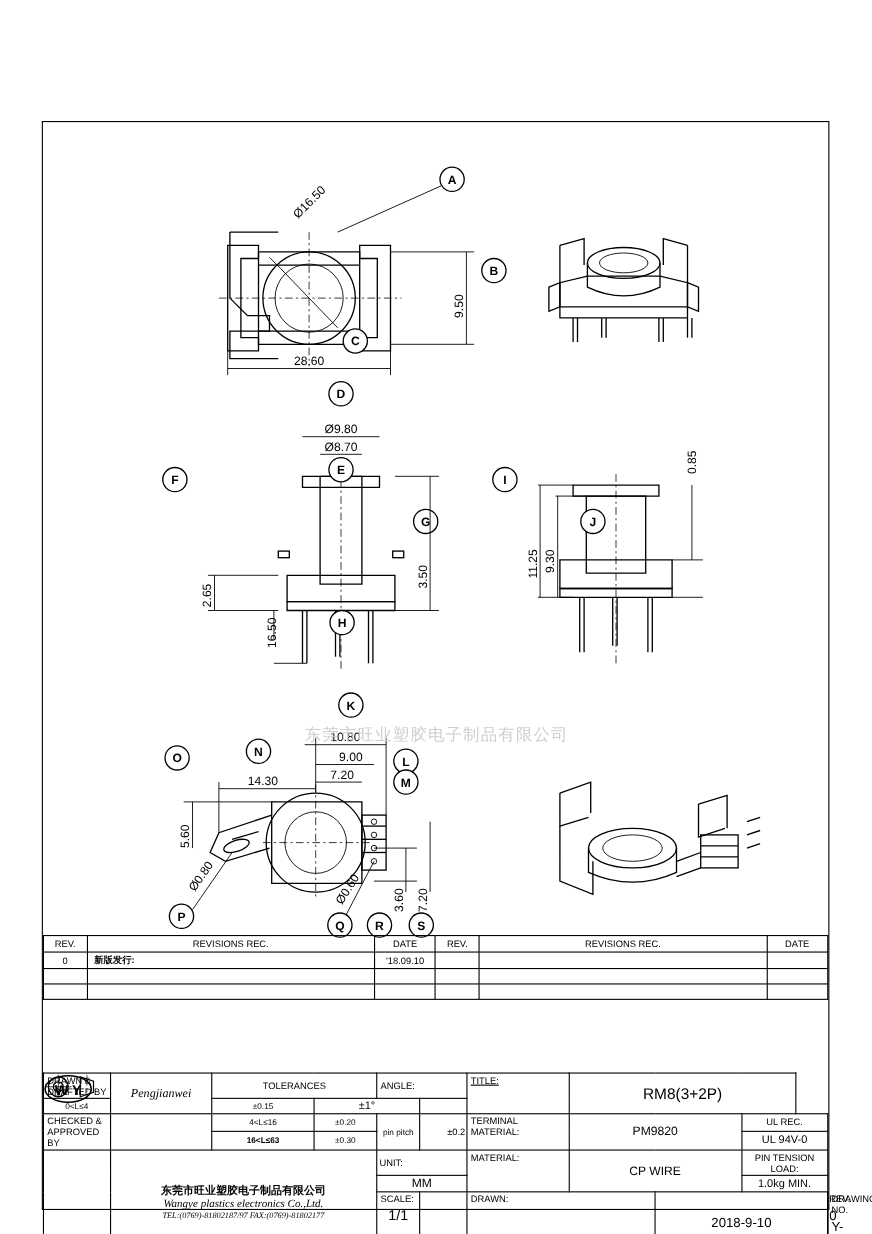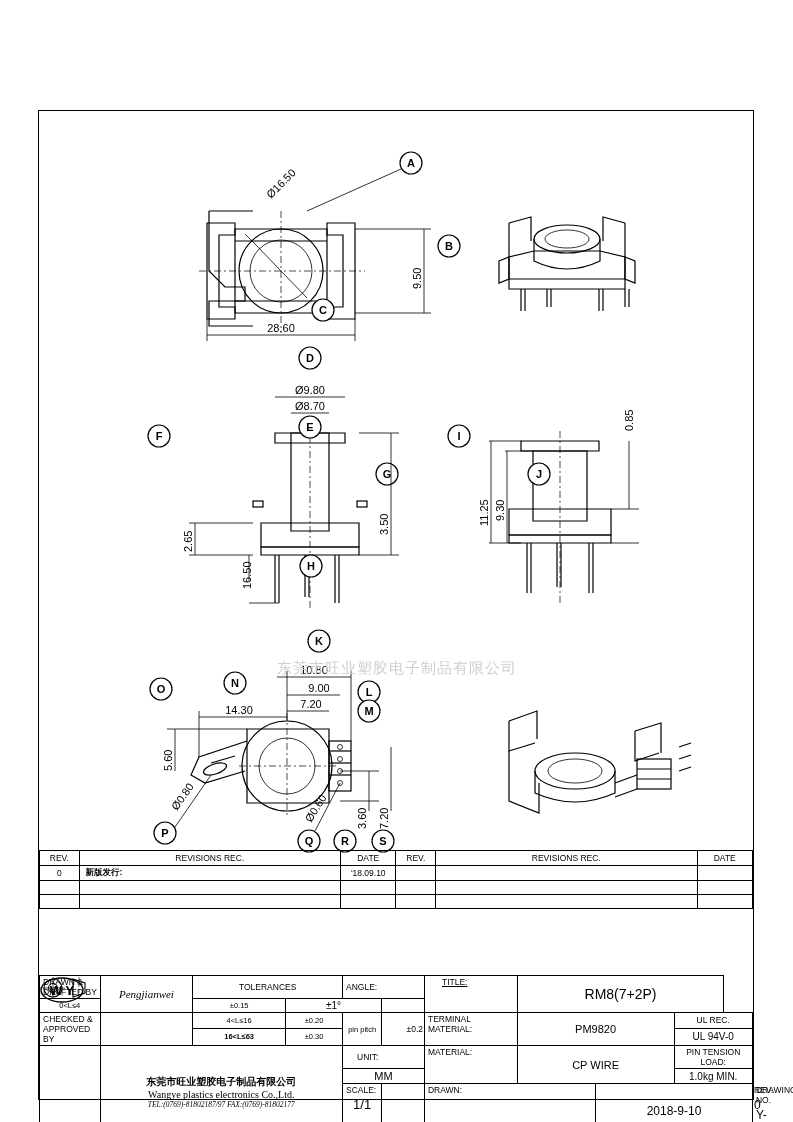--- a/index.html
+++ b/index.html
@@ -337,24 +337,24 @@
           <tr style="height:22px;">
         <td class="cell lbl" style="padding-left:3px;">
           <div>DRAWN &amp;</div>
           <div>DRAFTED BY</div>
         </td>
         <td class="cell ctr" rowspan="2" style="font-family:'Liberation Serif',serif;font-style:italic;font-size:11px;">Pengjianwei</td>
         <td class="cell ctr lbl" colspan="2">TOLERANCES</td>
         <td class="cell lbl" colspan="2" style="padding-left:3px;">
           <span>ANGLE:</span>
         </td>
-        <td class="cell lbl" rowspan="2" style="padding-left:17px;vertical-align:top;text-decoration:underline;">
+        <td class="cell lbl" rowspan="2" style="padding-left:3px;vertical-align:top;text-decoration:underline;">
           <span>TITLE:</span>
         </td>
-        <td class="cell ctr" colspan="3" rowspan="2" style="font-size:14px;">RM8(7+2P)</td>
+        <td class="cell ctr" colspan="3" rowspan="2" style="font-size:14px;">RM8(3+2P)</td>
       </tr>
       <tr style="height:11px;">
         <td class="cell lbl ctr" style="font-size:7.5px;margin-top:46px;">0&lt;L≤4</td>
         <td class="cell lbl ctr" style="font-size:7.5px;text-align:center;">±0.15</td>
         <td class="cell ctr lbl" colspan="2" style="font-size:10px;">±1°</td>
       </tr>
 
       <tr style="height:11px;">
         <td class="cell lbl" rowspan="2" style="padding-left:3px;">
           <div>CHECKED &amp;</div>
@@ -379,24 +379,24 @@
         <td class="cell" rowspan="3" style="vertical-align:middle;">
           <div style="display:flex;align-items:center;justify-content:center;height:100%;">
             <svg width="46" height="30">
               <ellipse cx="23" cy="15" rx="21" ry="12" fill="none" stroke="#000" stroke-width="1.4"></ellipse>
               <text x="23" y="20" text-anchor="middle" font-size="13" font-weight="bold" font-family="'Liberation Serif',serif">W Y</text>
             </svg>
           </div>
         </td>
         <td class="cell" colspan="3" rowspan="3" style="padding:2px 4px;text-align:center;">
           <div class="bold" style="font-size:10px;">东莞市旺业塑胶电子制品有限公司</div>
-          <div style="font-family:'Liberation Serif',serif;font-size:10px;text-align:center;">Wangye plastics electronics Co.,Ltd.</div>
+          <div style="font-family:'Liberation Serif',serif;font-style:italic;font-size:10px;text-align:center;">Wangye plastics electronics Co.,Ltd.</div>
           <div style="font-family:'Liberation Serif',serif;font-style:italic;font-size:7.5px;">TEL:(0769)-81802187/97   FAX:(0769)-81802177</div>
         </td>
-        <td class="cell lbl" colspan="2" style="padding-left:14px;">
+        <td class="cell lbl" colspan="2" style="padding-left:2px;">
           <span>UNIT:</span>
         </td>
         <td class="cell lbl" rowspan="2" style="padding-left:3px;vertical-align:top;">MATERIAL:</td>
         <td class="cell ctr" colspan="2" rowspan="2" style="font-size:11px;">CP  WIRE</td>
         <td class="cell lbl ctr" colspan="2">PIN TENSION LOAD:</td>
       </tr>
       <tr style="height:14px;">
         <td class="cell ctr" colspan="2" style="font-size:11px;">MM</td>
         <td class="cell ctr" colspan="2" style="font-size:10px;">1.0kg  MIN.</td>
       </tr>

